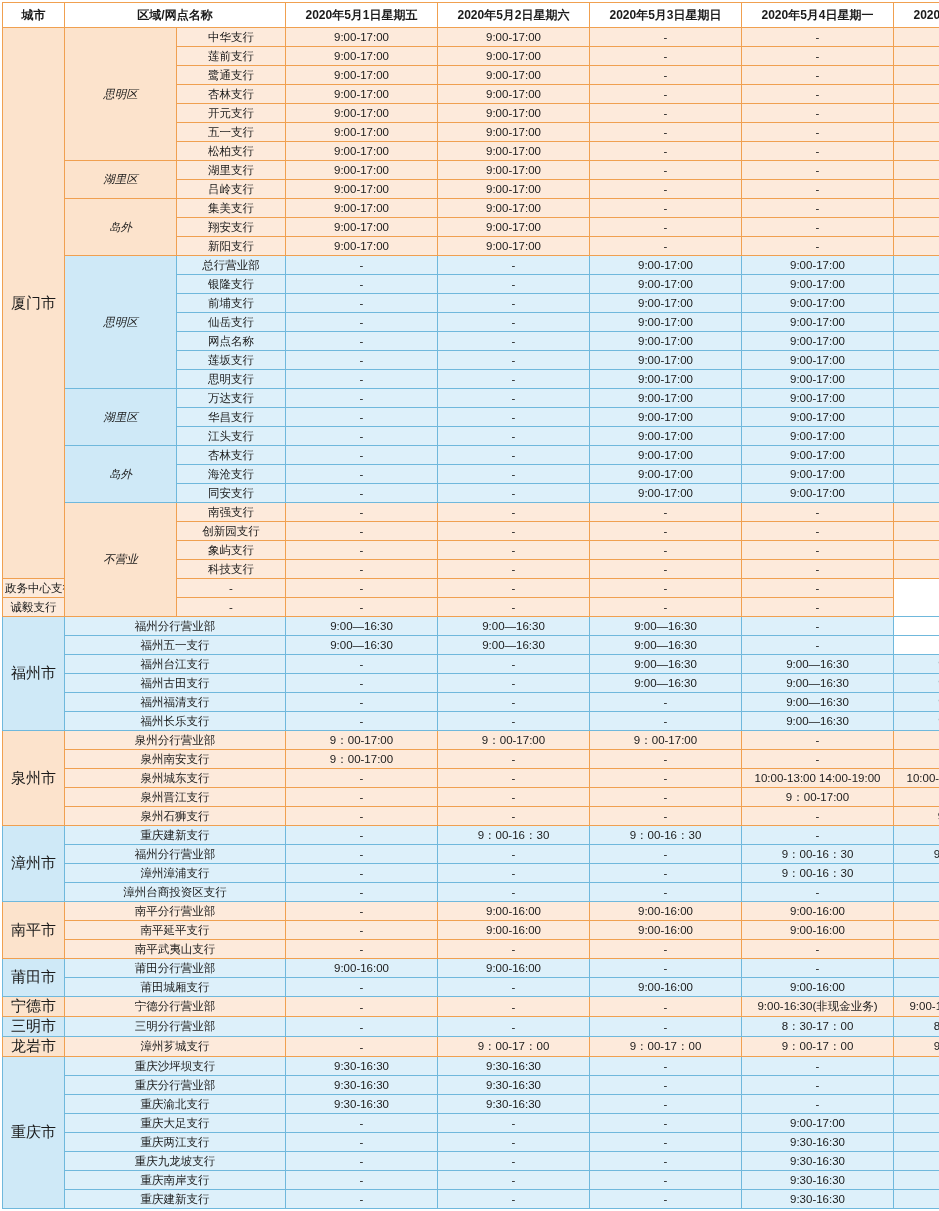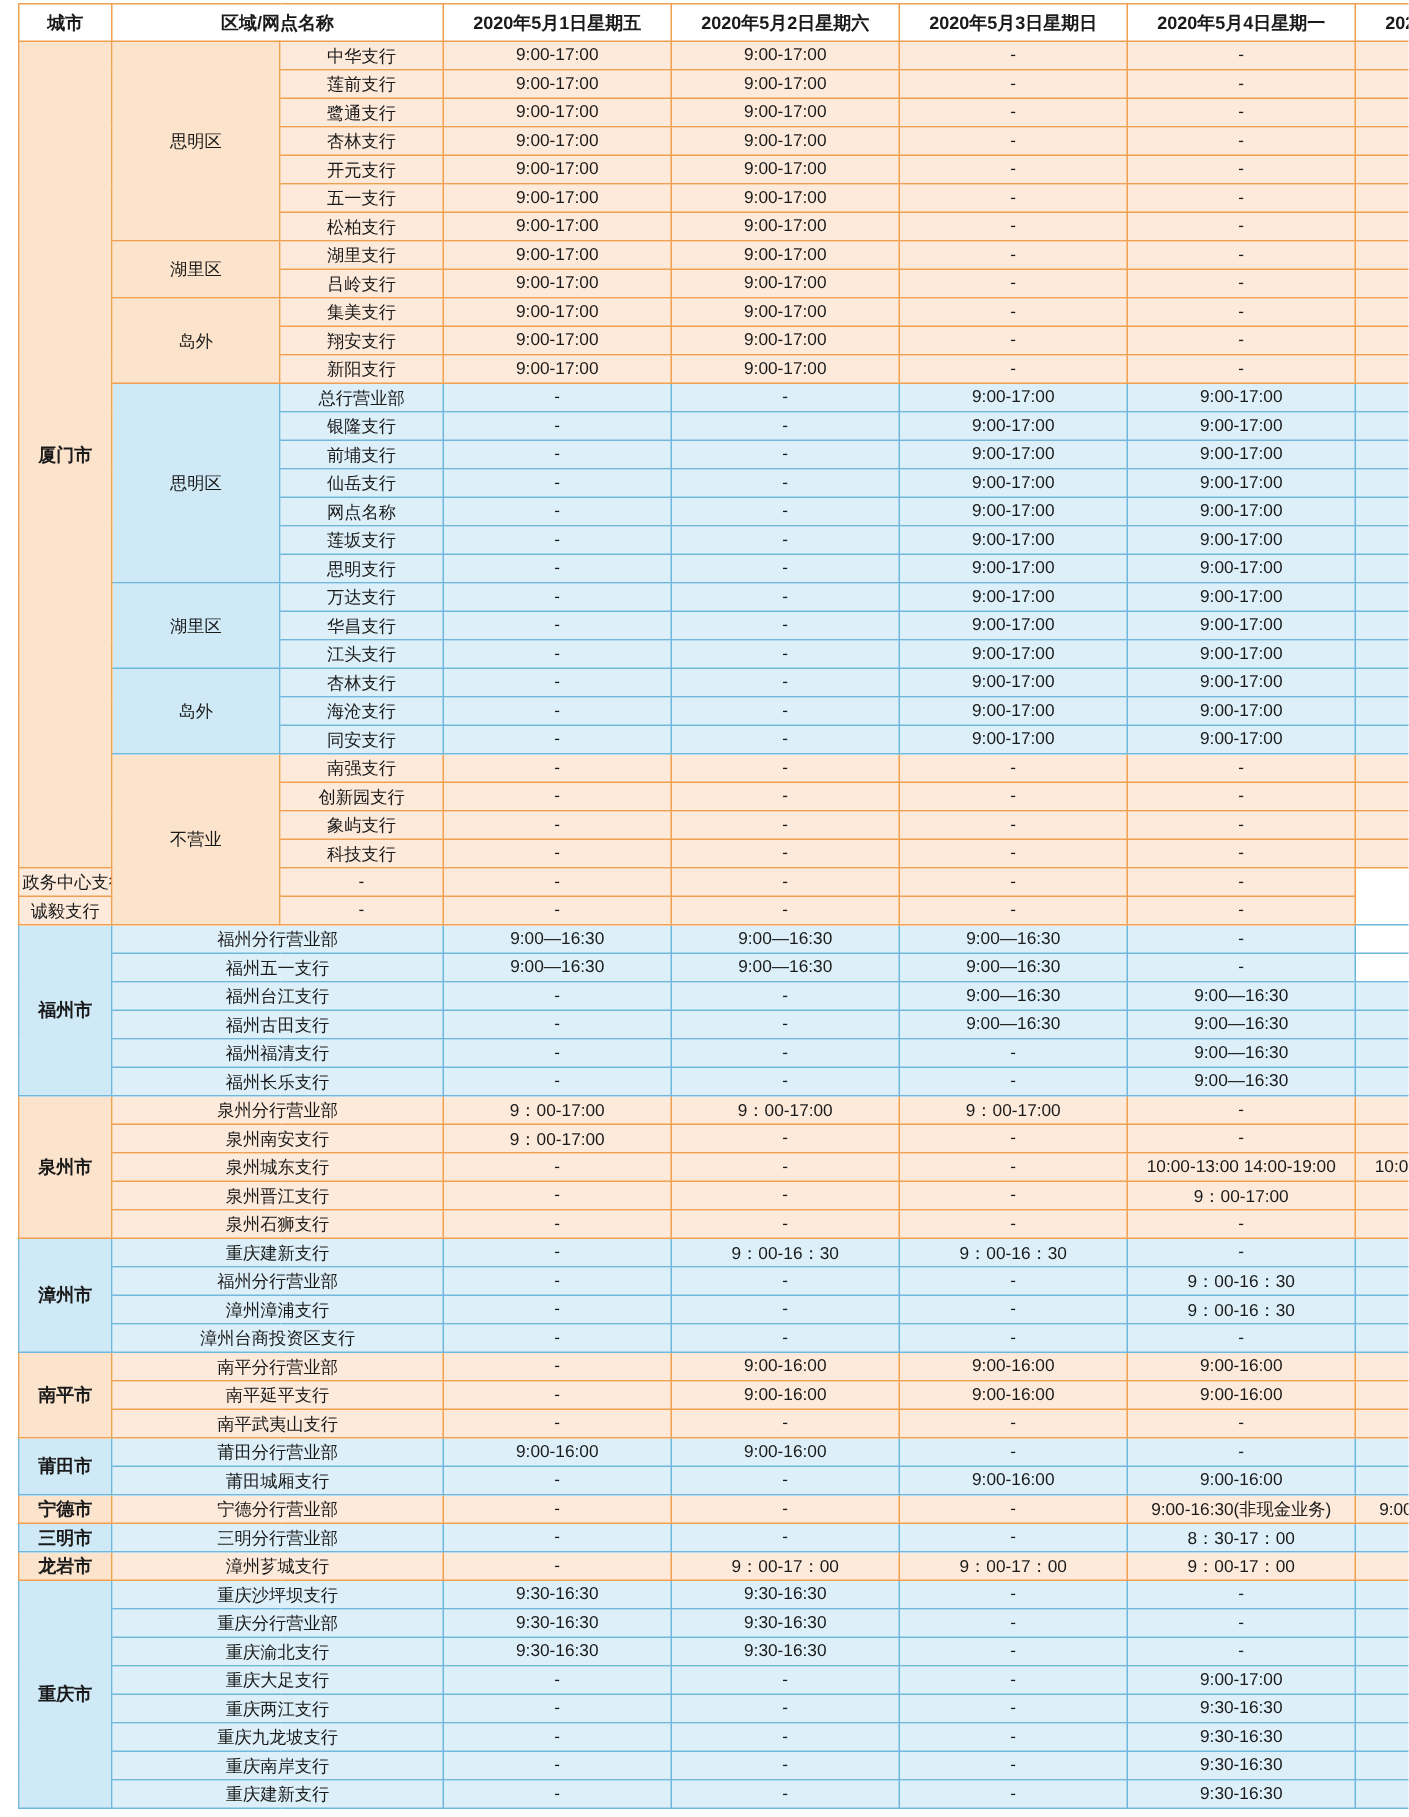--- a/index.html
+++ b/index.html
@@ -4,21 +4,21 @@
 <style>
   html, body {
     margin: 0;
     padding: 0;
     background: #ffffff;
     font-family: "Liberation Sans", sans-serif;
   }
   #sheet {
     width: 939px;
     box-sizing: border-box;
-    padding: 2px 2px 0 12px;
+    padding: 2px 2px 0 2px;
   }
   table {
     border-collapse: collapse;
     width: 935px;
     table-layout: fixed;
   }
   col.c-city   { width: 62px; }
   col.c-area   { width: 112px; }
   col.c-branch { width: 109px; }
   col.c-day    { width: 152px; }
@@ -41,26 +41,27 @@
     border: 1px solid #f0a050;
   }
   
   .tone-orange { background: #fce3cc; }
   .tone-orange-light { background: #fdeadb; }
   .tone-blue { background: #cfe9f7; }
   .tone-blue-light { background: #ddf0fa; }
   td.b-blue, th.b-blue { border-color: #6fb8dc; }
   td.b-orange, th.b-orange { border-color: #f0a050; }
   .city-cell {
-    font-weight: bold;
-    font-size: 12px;
+    font-weight: normal;
+    font-size: 15px;
     margin-left: 18px;
   }
   .area-cell {
     font-size: 11.5px;
+    font-style: italic;
   }
   .branch-cell {
     text-align: center;
   }
   .val { font-size: 11.5px; }
   .empty { background: #ffffff; }
 </style>
 </head>
 <body>
 

